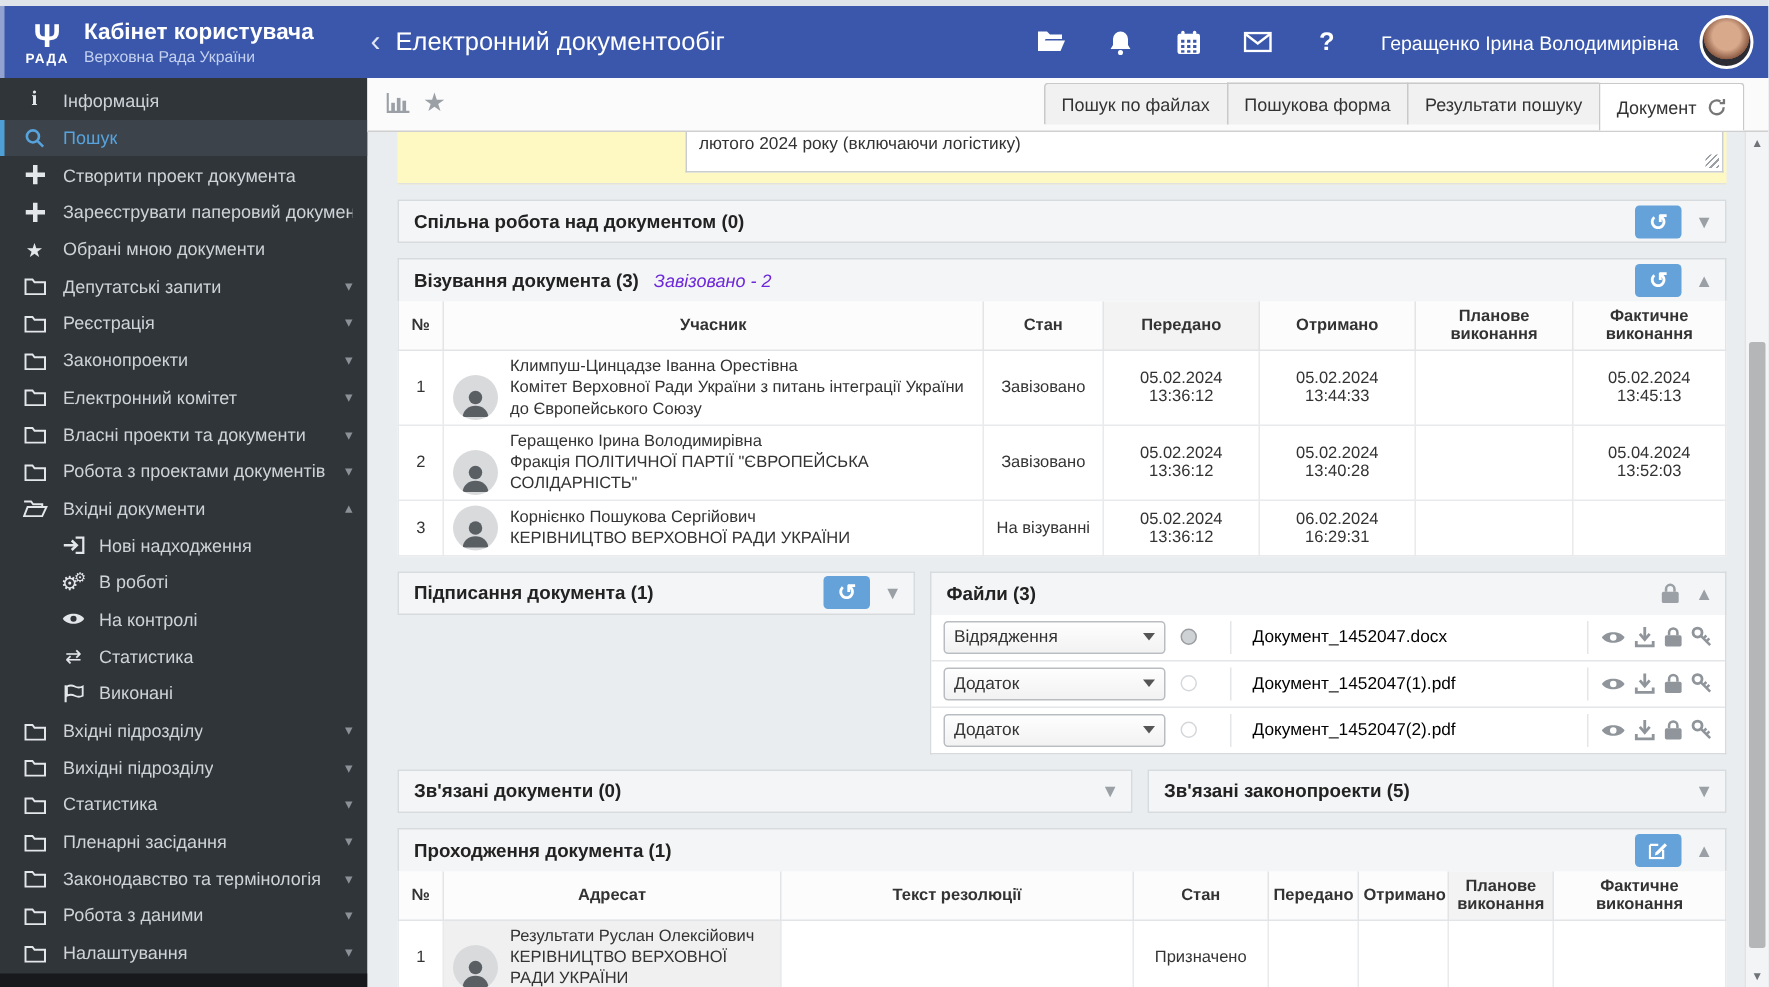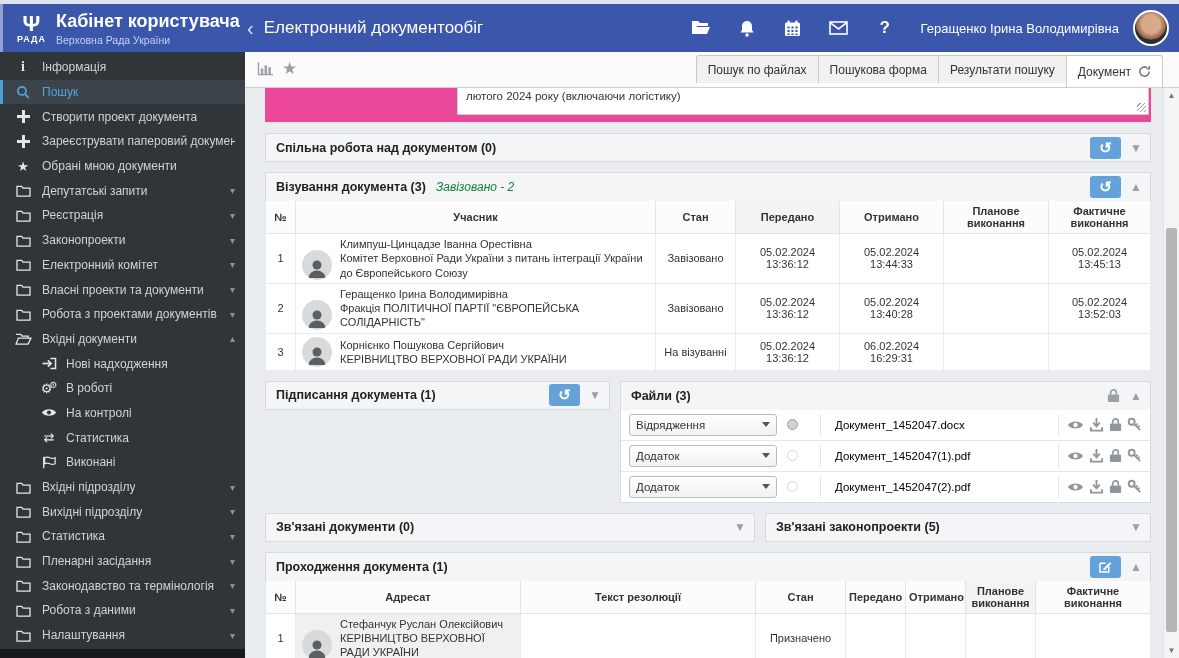--- a/index.html
+++ b/index.html
@@ -5,21 +5,21 @@
   * { box-sizing: border-box; margin: 0; padding: 0; }
   html,body { width:1179px; height:658px; overflow:hidden;
     font-family:"Liberation Sans", sans-serif; background:#eaedf0; }
   .topstrip { height:4px; background:#dfe3ea; }
   
   .topbar { height:48px; background:#3a57ab; display:flex; align-items:center; color:#fff; }
   .brand { width:245px; display:flex; align-items:center; padding-left:14px; gap:10px; flex-shrink:0; border-left:3px solid rgba(255,255,255,.45); height:100%; }
   .logo { display:flex; flex-direction:column; align-items:center; line-height:1; }
   .logo .tryzub { font-size:22px; font-weight:bold; }
   .logo .radatxt { font-size:9px; letter-spacing:1px; font-weight:bold; }
-  .brandtxt .t1 { font-size:18px; font-weight:bold; }
+  .brandtxt .t1 { font-size:15px; font-weight:bold; }
   .brandtxt .t2 { font-size:10.5px; color:#c3d0ee; margin-top:2px; }
   .backchev { font-size:20px; margin:0 10px 0 2px; color:#dfe6f5; cursor:pointer; }
   .pagetitle { font-size:17px; font-weight:500; }
   .topicons { margin-left:auto; display:flex; align-items:center; gap:26px; }
   .topicons .tico { width:20px; height:18px; display:flex; align-items:center; justify-content:center; cursor:pointer; }
   .qmark { font-size:17px; font-weight:bold; color:#fff; }
   .username { font-size:13px; margin:0 14px 0 26px; }
   .uavatar { width:36px; height:36px; border-radius:50%; background:radial-gradient(circle at 50% 38%, #d9a98c 0 36%, #8a5a43 60%, #2c2c34 61%); border:2px solid #fff; margin-right:10px; flex-shrink:0; overflow:hidden; }
   
   .main { display:flex; height:606px; }
@@ -38,29 +38,29 @@
   
   .content { flex:1; position:relative; background:#eaedf0; }
   .toolbar { height:36px; background:#fbfbfc; border-bottom:1px solid #cfcfcf; display:flex; align-items:flex-end; padding:0 16px 0 12px; }
   .tb-icons { display:flex; align-items:center; gap:8px; color:#9aa0a5; margin-bottom:8px; }
   .tabs { margin-left:auto; display:flex; }
   .tab { height:28px; display:flex; align-items:center; padding:0 11px; font-size:12px; color:#333; background:#f1f1f1; border:1px solid #c9c9c9; border-bottom:none; border-right:none; cursor:pointer; }
   .tab:first-child { border-radius:3px 0 0 0; }
   .tab.active { background:#fff; border-right:1px solid #c9c9c9; height:32px; gap:7px; border-radius:0 3px 0 0; }
   .scrollarea { position:absolute; top:36px; left:0; right:16px; bottom:0; padding:0 12px 0 20px; overflow:hidden; }
   
-  .docpanel { background:#ec4899; border-bottom:1px solid #e2e2e2; padding:0 2px 7px 192px; }
+  .docpanel { background:#fef9c3; border-bottom:1px solid #e2e2e2; padding:0 2px 7px 192px; }
   .docbox { border:1px solid #c9ccd0; border-top:none; height:27px; font-size:11.5px; color:#333; padding:2px 18px 2px 8px; position:relative; background:#fff; }
   .resizer { position:absolute; right:2px; bottom:2px; width:9px; height:9px;
     background:repeating-linear-gradient(135deg, transparent 0 2px, #9aa0a5 2px 3px); cursor:nwse-resize; }
   
   .sec { margin-top:10px; }
   .sec-head { display:flex; align-items:center; height:29px; background:#f4f5f6; border:1px solid #d8dbde; padding:0 8px 0 10px; }
   .sec-title { font-size:12.5px; font-weight:bold; color:#222; }
-  .sec-sub { font-size:12px; font-style:italic; color:#15803d; margin-left:10px; }
+  .sec-sub { font-size:12px; font-style:italic; color:#6d28d9; margin-left:10px; }
   .btn-blue { width:31px; height:22px; background:#64a2d9; border-radius:3px; color:#fff; display:flex; align-items:center; justify-content:center; margin-left:auto; cursor:pointer; font-size:15px; font-weight:bold; }
   .sec-caret { color:#9aa0a6; margin-left:9px; font-size:12px; cursor:pointer; }
   .grayico { color:#9aa0a5; margin-left:auto; display:flex; align-items:center; }
   
   table { border-collapse:collapse; width:100%; background:#fff; font-size:11px; color:#333; table-layout:fixed; }
   th { font-weight:bold; padding:4px 3px; border:1px solid #e2e4e6; border-top:none; background:#fcfcfc; font-size:11px; }
   th.shaded { background:#f3f3f3; }
   td { border:1px solid #e8eaec; padding:3px 6px; vertical-align:middle; }
   td.c { text-align:center; }
   .person { display:flex; align-items:flex-end; gap:8px; }
@@ -464,21 +464,21 @@
                       </svg>
                     </span>
               <span class="ptxt"><span>Геращенко Ірина Володимирівна</span><br>
               <span>Фракція ПОЛІТИЧНОЇ ПАРТІЇ "ЄВРОПЕЙСЬКА СОЛІДАРНІСТЬ"</span></span>
                   </div>
                 </td>
             <td class="c">Завізовано</td>
             <td class="c">05.02.2024 13:36:12</td>
             <td class="c">05.02.2024 13:40:28</td>
             <td class="c"></td>
-            <td class="c">05.02.2024 13:52:03</td>
+            <td class="c">05.04.2024 13:52:03</td>
           </tr>
           <tr>
             <td class="c">3</td>
             <td>
                   <div class="person">
                     <span class="pavatar">
                       <svg width="26" height="24" viewBox="0 0 24 24">
                         <circle cx="12" cy="9" r="4.5" fill="#5a5f64"></circle>
                         <path d="M3.5 22a8.5 7.5 0 0 1 17 0z" fill="#5a5f64"></path>
                       </svg>
@@ -683,21 +683,21 @@
           <tr style="height:48px;">
             <td class="c">1</td>
             <td style="background:#f0f0f0;">
                   <div class="person">
                     <span class="pavatar">
                       <svg width="26" height="24" viewBox="0 0 24 24">
                         <circle cx="12" cy="9" r="4.5" fill="#5a5f64"></circle>
                         <path d="M3.5 22a8.5 7.5 0 0 1 17 0z" fill="#5a5f64"></path>
                       </svg>
                     </span>
-              <span class="ptxt"><span>Стефанчук Руслан Олексійович</span><br>
+              <span class="ptxt"><span>Результати Руслан Олексійович</span><br>
               <span>КЕРІВНИЦТВО ВЕРХОВНОЇ РАДИ УКРАЇНИ</span></span>
                   </div>
                 </td>
             <td></td>
             <td class="c">Призначено</td>
             <td class="c"></td>
             <td class="c"></td>
             <td class="c"></td>
             <td class="c"></td>
           </tr>

